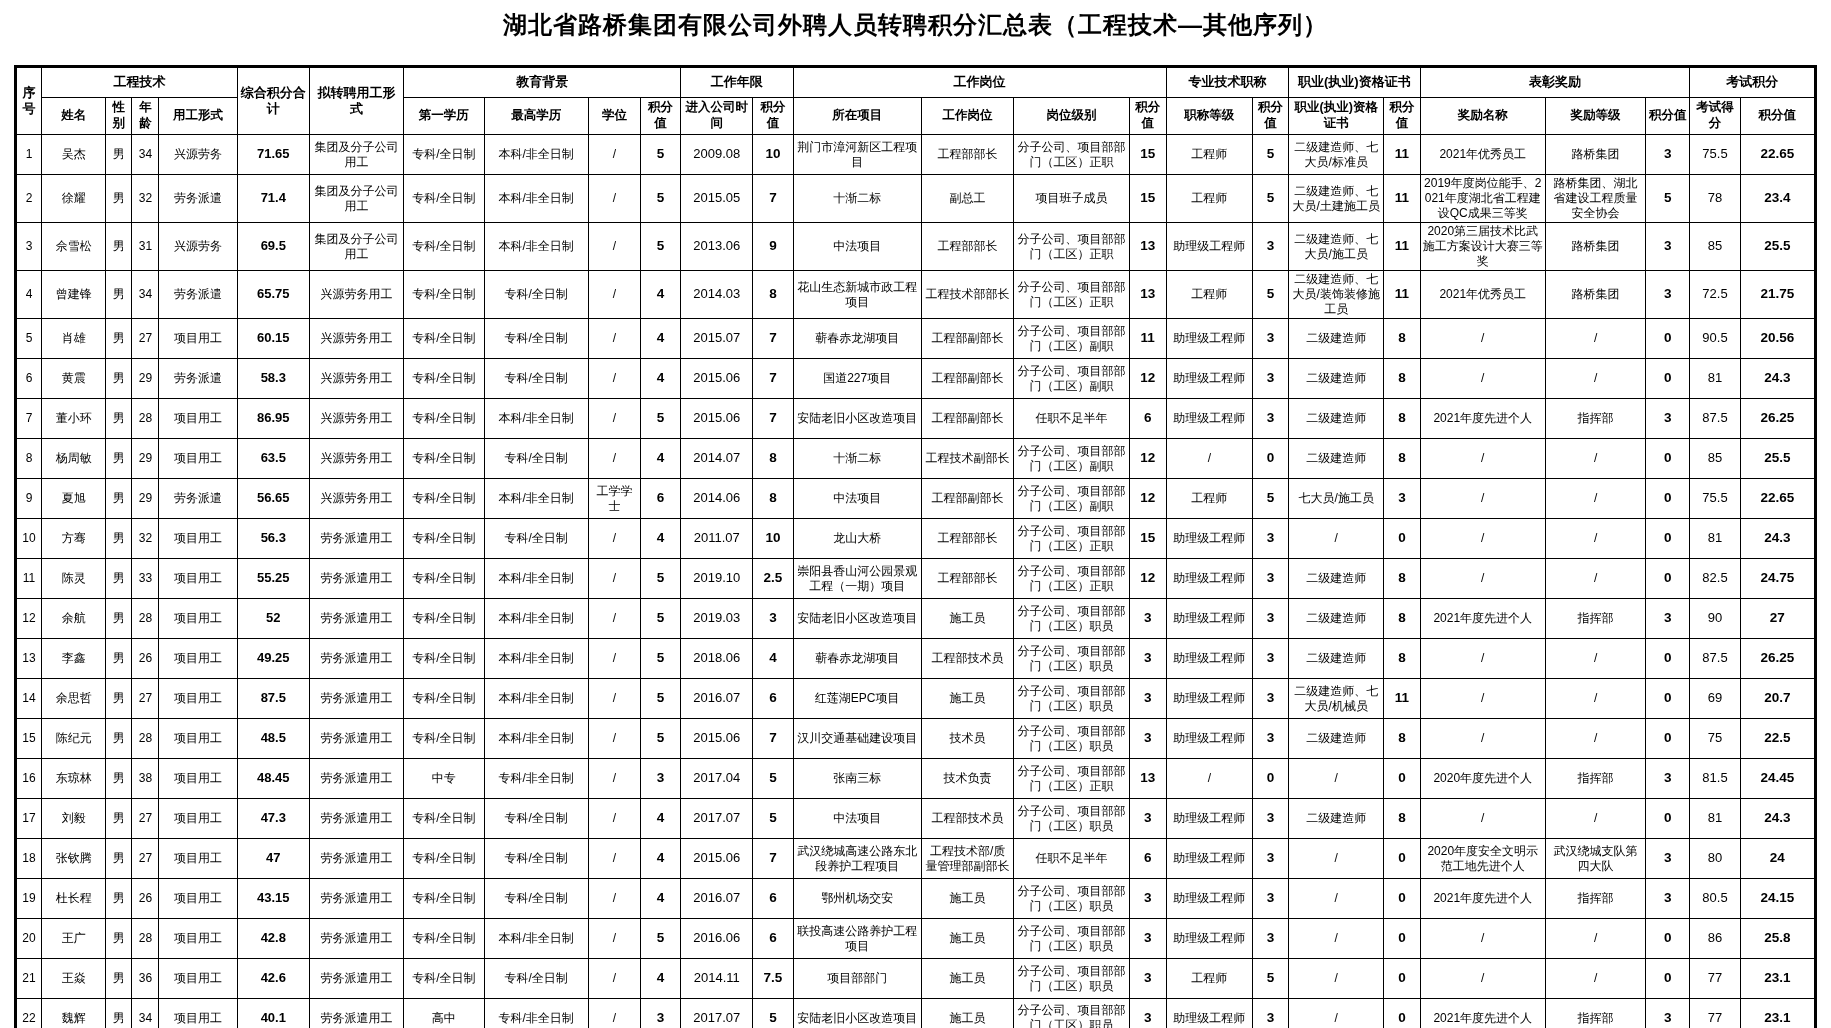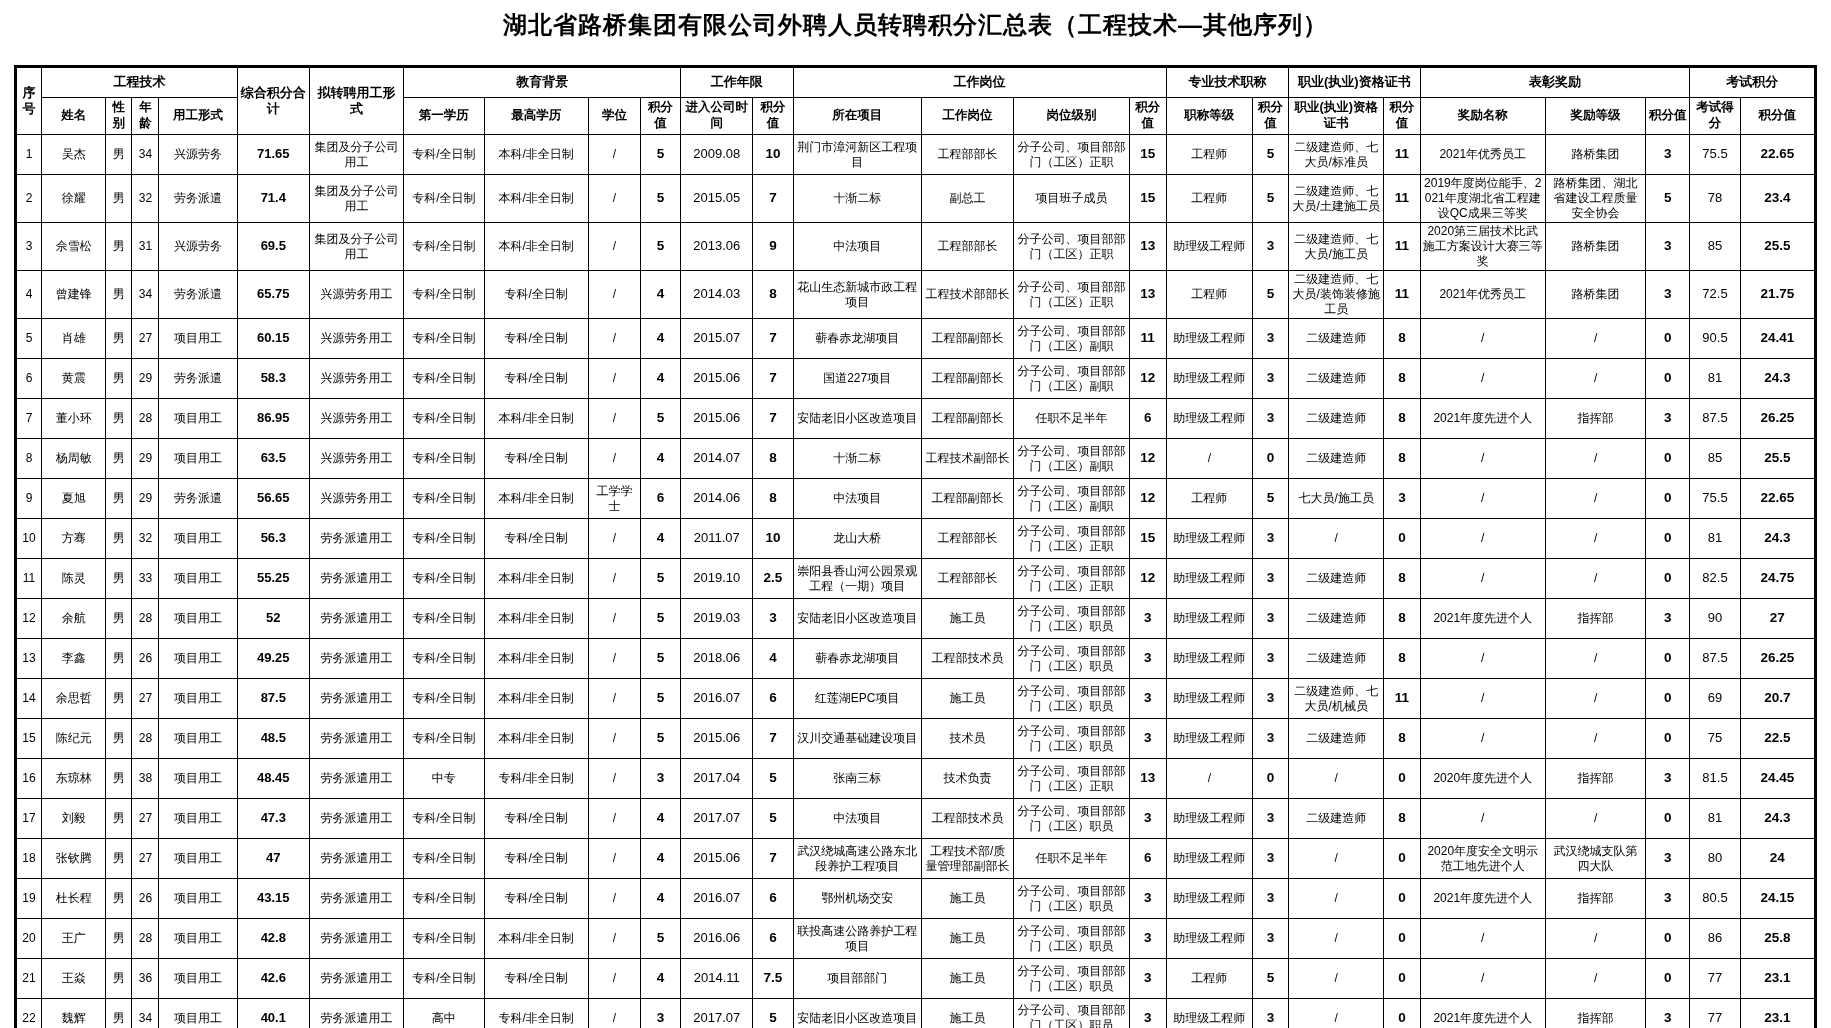--- a/index.html
+++ b/index.html
@@ -247,21 +247,21 @@
           <td>分子公司、项目部部门（工区）副职</td>
           <td class="score">11</td>
           <td>助理级工程师</td>
           <td class="score">3</td>
           <td>二级建造师</td>
           <td class="score">8</td>
           <td>/</td>
           <td>/</td>
           <td class="score">0</td>
           <td class="plain-num">90.5</td>
-          <td class="score">24.41</td>
+          <td class="score">20.56</td>
         </tr>
         <tr>
           <td>6</td>
           <td>黄震</td>
           <td>男</td>
           <td>29</td>
           <td>劳务派遣</td>
           <td class="total">58.3</td>
           <td>兴源劳务用工</td>
           <td>专科/全日制</td>

